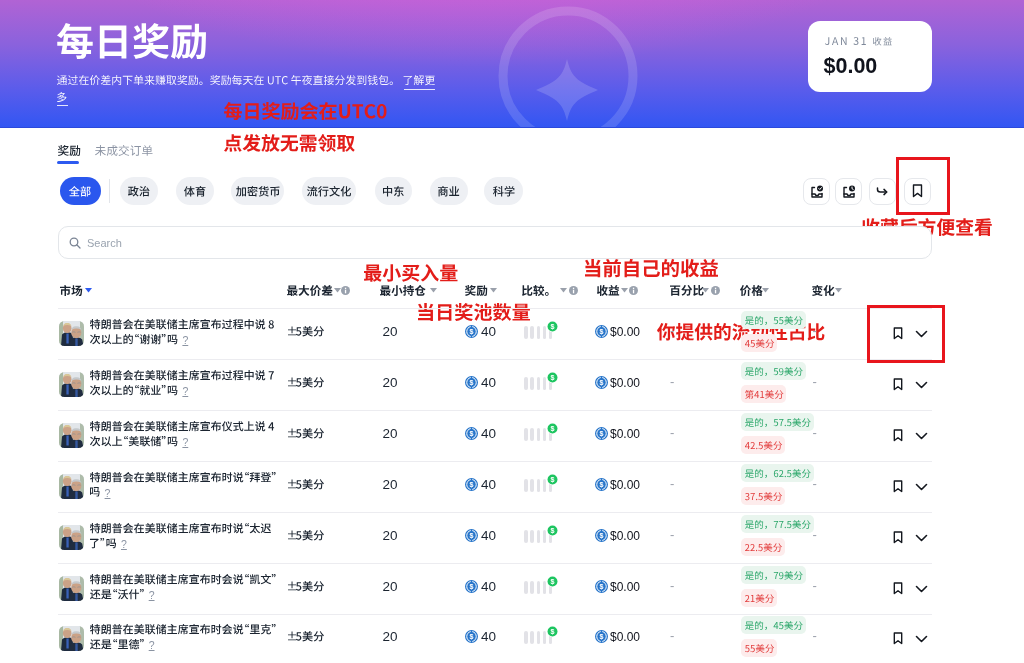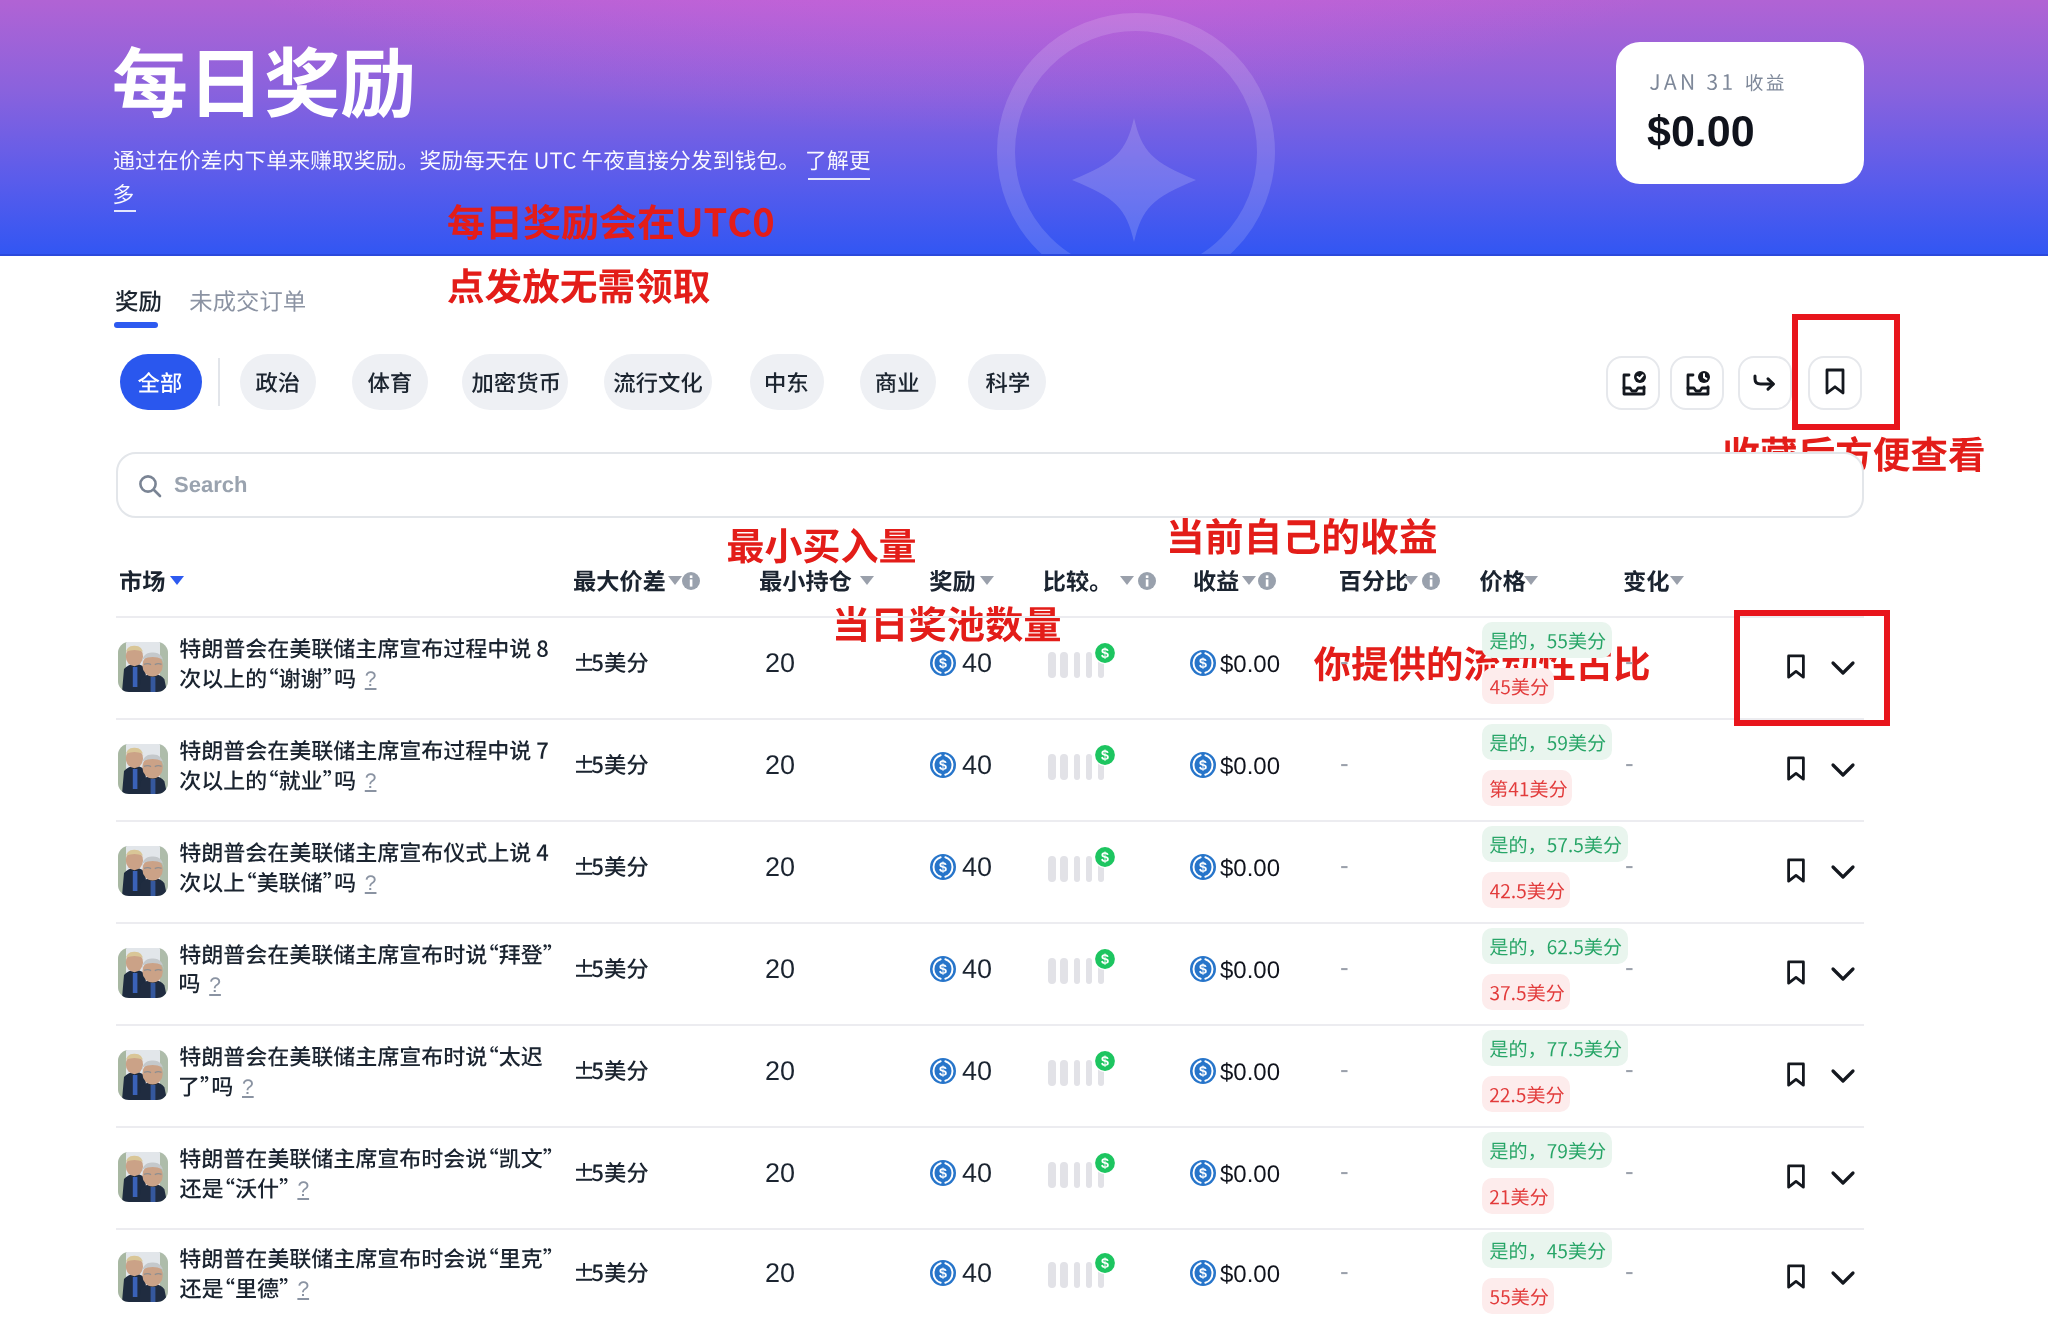--- a/index.html
+++ b/index.html
@@ -415,21 +415,21 @@
       <use href="#gb56" x="4000.0"></use>
       <use href="#gb57" x="5000.0"></use>
       <use href="#gb58" x="6000.0"></use>
     </g>
   </svg>
 <div class="abs" style="left:58px;top:226px;width:874px;height:33px;border:1px solid #e3e6ea;border-radius:10px;box-sizing:border-box;background:#fff"></div>
 <svg class="abs" style="left:68.5px;top:237px" width="12" height="12" viewBox="0 0 12 12" fill="none" stroke="#7a8494" stroke-width="1.3" stroke-linecap="round">
 <circle cx="5" cy="5" r="3.8"></circle>
     <path d="M8 8 L11 11"></path>
   </svg>
-<div class="lt" style="left:87.0px;top:237.7px;font-size:11px;font-weight:700;color:#9aa3af;">Search</div>
+<div class="lt" style="left:87.0px;top:237.7px;font-size:11px;font-weight:400;color:#9aa3af;">Search</div>
 <svg class="tr" style="left:363.0px;top:262.5px" width="95.5" height="19.8">
     <g transform="translate(0.20,17.05) scale(0.019016,-0.019016)" fill="#e31d19">
       <use href="#gb59" x="0"></use>
       <use href="#gb5a" x="1000.0"></use>
       <use href="#gb5b" x="2000.0"></use>
       <use href="#gb5c" x="3000.0"></use>
       <use href="#gb5d" x="4000.0"></use>
     </g>
   </svg>
 <svg class="tr" style="left:583.5px;top:257.5px" width="135.0" height="20.4">

